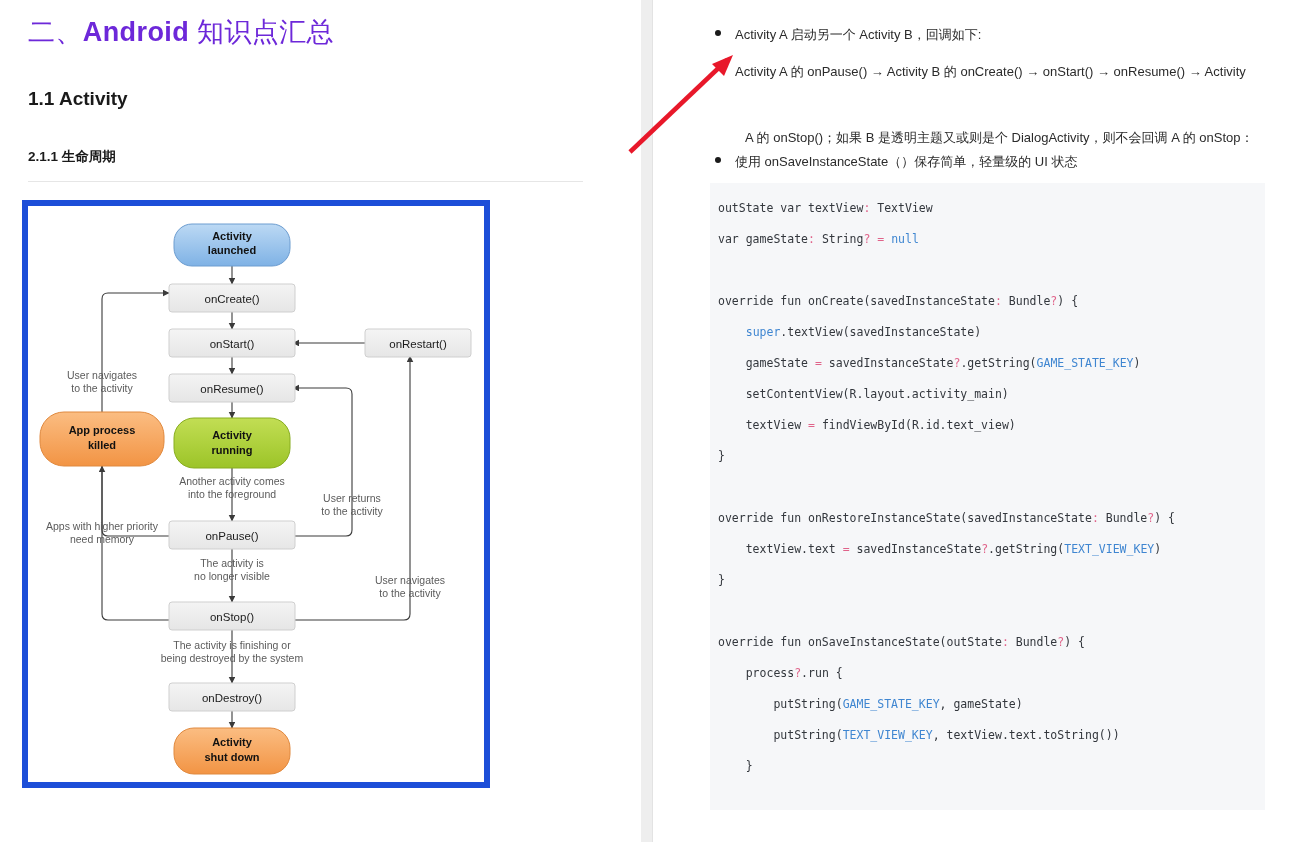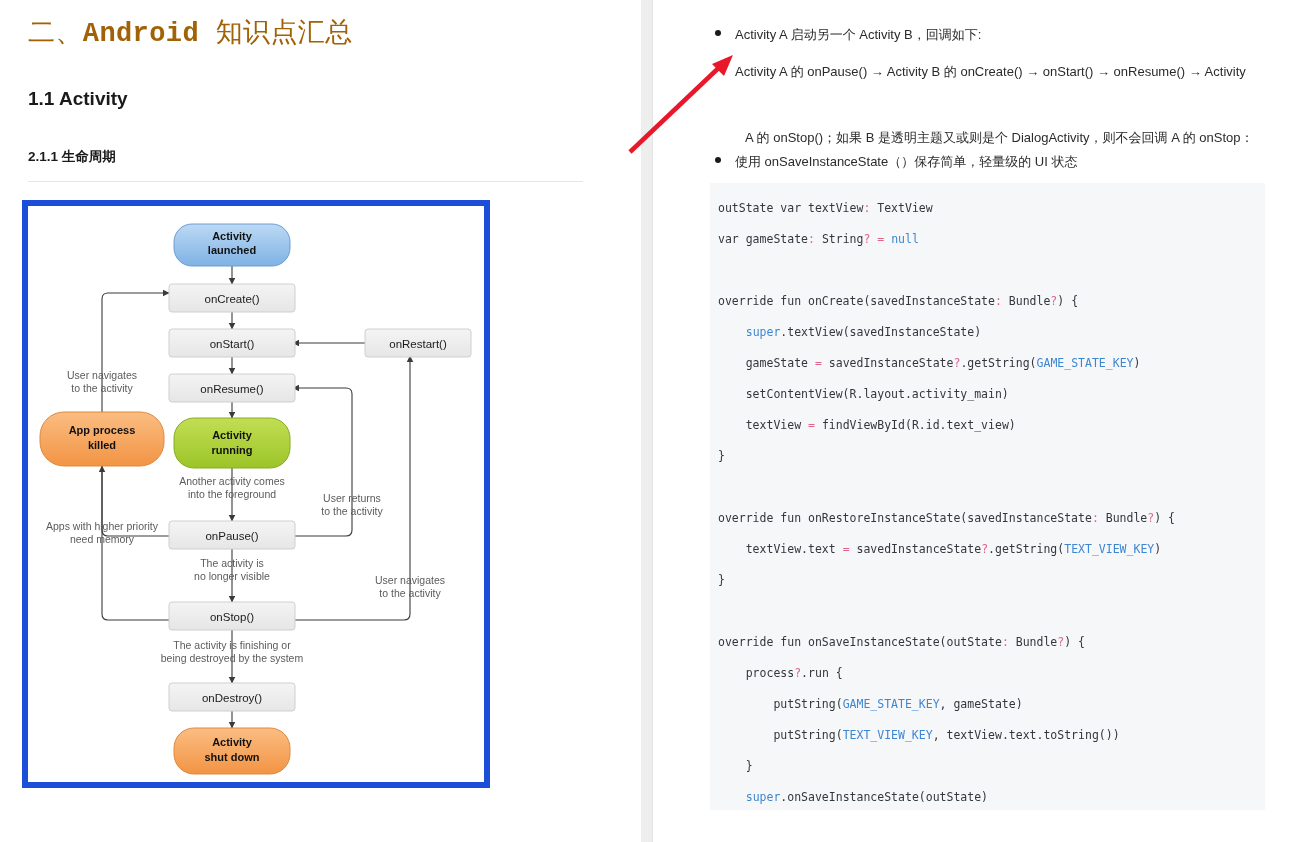--- a/index.html
+++ b/index.html
@@ -26,21 +26,21 @@
     background:#e3e3e3;
   }
   .panel-right{
     position:absolute;left:653px;top:0;width:653px;height:842px;
     background:#ffffff;overflow:hidden;
   }
 
   
   .h1{
     position:absolute;left:28px;top:14px;
-    font-size:27px;color:#a16207;letter-spacing:.4px;white-space:nowrap;font-family:Liberation Mono, monospace;
+    font-size:27px;color:#6d28d9;letter-spacing:.4px;white-space:nowrap;
   }
   .h1 b{font-weight:700;}
   .h1 .cjk{font-weight:400;}
   .h2{
     position:absolute;left:28px;top:88px;
     font-size:19px;font-weight:700;color:#1a1a1a;white-space:nowrap;
   }
   .h3{
     position:absolute;left:28px;top:148px;
     font-size:13.5px;font-weight:700;color:#1a1a1a;white-space:nowrap;
@@ -276,21 +276,20 @@
       <div class="codeline"><span></span></div>
       <div class="codeline"><span>override fun onRestoreInstanceState(savedInstanceState</span><span class="typ">:</span><span> Bundle</span><span class="qm">?</span><span>) {</span></div>
       <div class="codeline"><span>    textView.text </span><span class="op">=</span><span> savedInstanceState</span><span class="qm">?</span><span>.getString(</span><span class="const">TEXT_VIEW_KEY</span><span>)</span></div>
       <div class="codeline"><span>}</span></div>
       <div class="codeline"><span></span></div>
       <div class="codeline"><span>override fun onSaveInstanceState(outState</span><span class="typ">:</span><span> Bundle</span><span class="qm">?</span><span>) {</span></div>
       <div class="codeline"><span>    process</span><span class="qm">?</span><span>.run {</span></div>
       <div class="codeline"><span>        putString(</span><span class="const">GAME_STATE_KEY</span><span>, gameState)</span></div>
       <div class="codeline"><span>        putString(</span><span class="const">TEXT_VIEW_KEY</span><span>, textView.text.toString())</span></div>
       <div class="codeline"><span>    }</span></div>
-      <div class="codeline"><span>    </span><span class="kw">super</span><span>.onSaveInstanceState(outState)</span></div>
     </div>
 
   <svg class="annot-arrow" width="160" height="130" viewBox="0 0 160 130">
     <defs>
       <marker id="redArrow" markerWidth="6" markerHeight="6" refX="3" refY="3" orient="auto">
         <path d="M0,0 L6,3 L0,6 z" fill="#e8182a"></path>
       </marker>
     </defs>
     <path d="M30,112 L127,20" stroke="#e8182a" stroke-width="4.5" fill="none"></path>
     <path d="M133,15 L112,24 L124,36 z" fill="#e8182a"></path>

